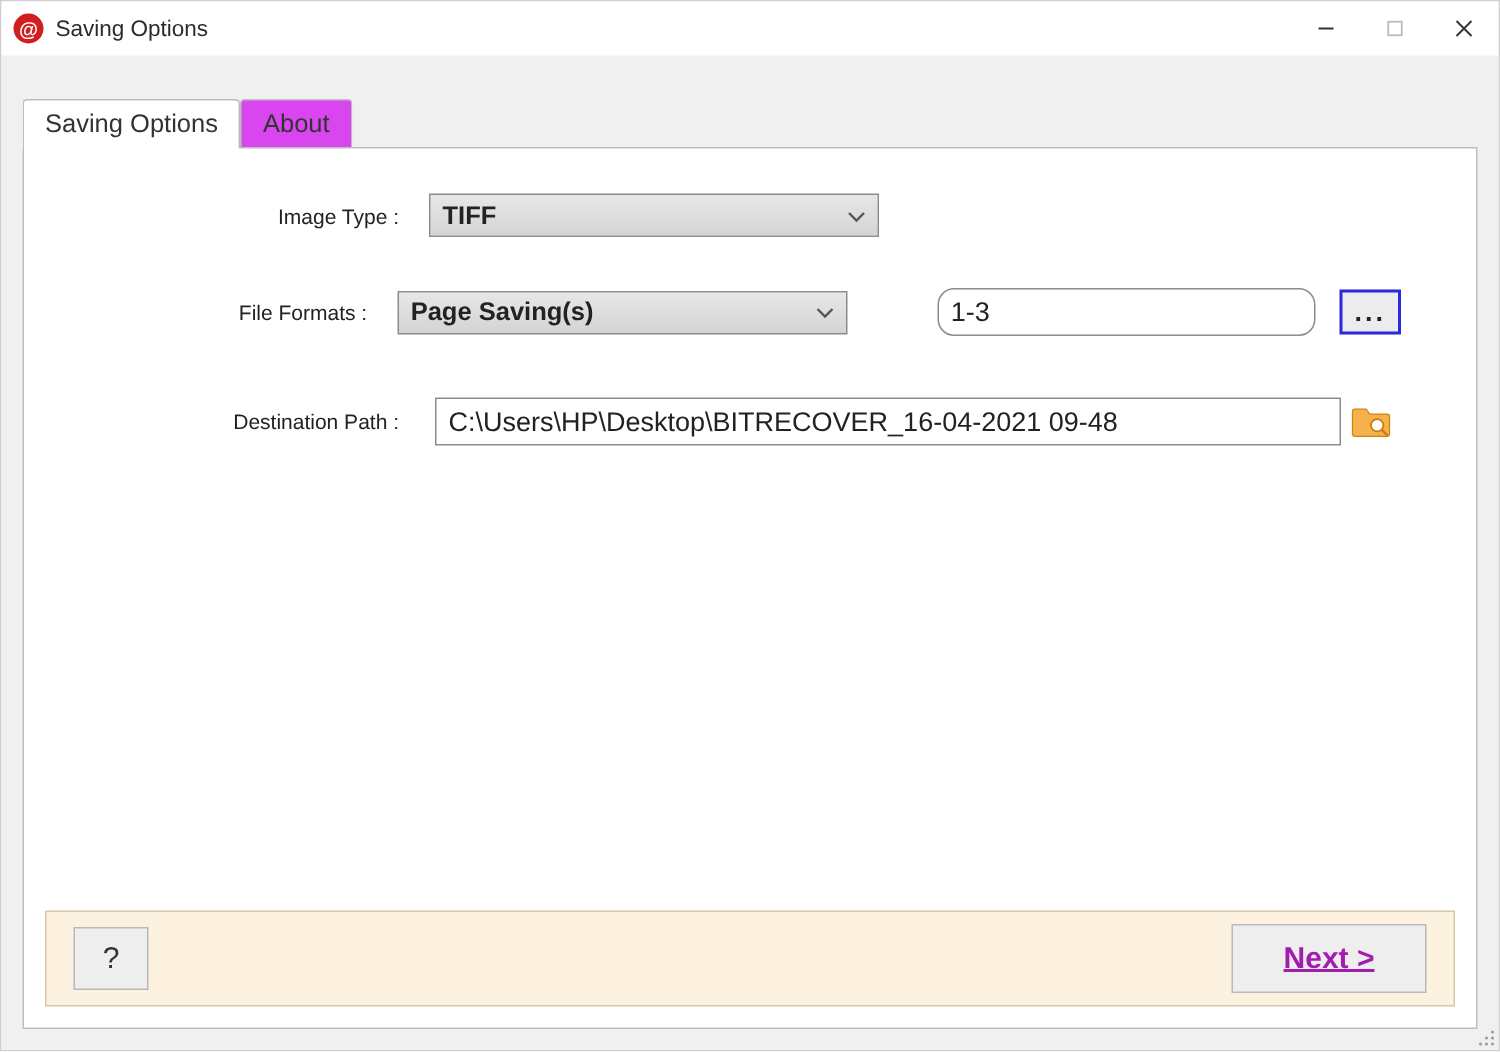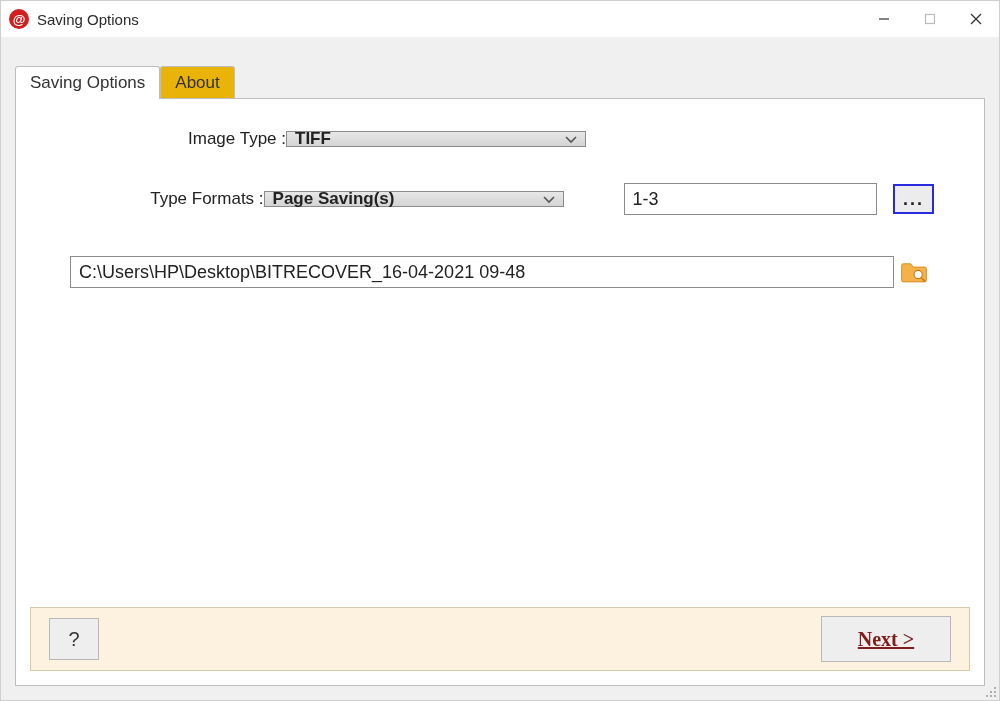--- a/index.html
+++ b/index.html
@@ -75,21 +75,21 @@
     background: #f0f0f0;
     border-top-left-radius: 3px;
     border-top-right-radius: 3px;
     position: relative;
   }
   .tab.active {
     background: #ffffff;
     z-index: 2;
   }
   .tab.inactive {
-    background: #eab308;
+    background: #d946ef;
   }
   .tabpanel {
     background: #ffffff;
     border: 1px solid #bdbdbd;
     position: absolute;
     top: 31px; left: 0; right: 0; bottom: 0;
   }
   
   .tab.active::after {
     content: "";
@@ -104,26 +104,26 @@
     padding: 0 50px;
   }
   .row {
     display: flex;
     align-items: center;
     margin-bottom: 34px;
   }
   .row .label {
     width: 220px;
     text-align: right;
-    font-size: 17px;
-    color: #222;
-    padding-right: 0;
+    font-size: 14px;
+    color: #222;
+    padding-right: 20px;
   }
   .combo {
-    height: 16px;
+    height: 29px;
     min-width: 300px;
     border: 1px solid #8c8c8c;
     background: linear-gradient(#e7e7e7, #d4d4d4);
     display: flex; align-items: center;
     padding: 0 8px;
     font-size: 17px;
     font-weight: 700;
     color: #222;
     position: relative;
   }
@@ -133,21 +133,21 @@
   }
   .textinput {
     height: 32px;
     border: 1px solid #8c8c8c;
     background: #ffffff;
     padding: 0 8px;
     font-size: 18px;
     color: #222;
     outline: none;
   }
-  .range-input { width: 280px; margin-left: 60px; }
+  .range-input { width: 280px; margin-left: 60px; border-radius: 11px; }
   .ellipsis-btn {
     width: 44px; height: 30px;
     margin-left: 16px;
     border: 2px solid #2a2ae0;
     background: #ececec;
     font-weight: 700;
     font-size: 18px;
     letter-spacing: 2px;
     display: flex; align-items: center; justify-content: center;
     color: #222;
@@ -203,25 +203,24 @@
     color: #333;
     display: flex; align-items: center; justify-content: center;
   }
   .footer .spacer { flex: 1; }
   .next-btn {
     min-width: 130px; height: 46px;
     border: 1px solid #b9b9b9;
     background: #eeeeee;
     font-size: 20px;
     font-weight: 700;
-    color: #7f1d1d;
+    color: #a21caf;
     text-decoration: underline;
     display: flex; align-items: center; justify-content: center;
     padding: 0 18px;
-    font-family: Liberation Serif, serif;
   }
   
   .grip {
     position: absolute;
     right: 2px; bottom: 2px;
     width: 14px; height: 14px;
     color: #999;
   }
 </style>
 </head>
@@ -269,34 +268,35 @@
               <span>TIFF</span>
               <span class="chev">
                 <svg width="12" height="8" viewBox="0 0 12 8">
                     <polyline points="1,1 6,6 11,1" fill="none" stroke="#555" stroke-width="1.6"></polyline>
                   </svg>
               </span>
             </div>
           </div>
 
           <div class="row">
-            <div class="label">Type Formats  :</div>
+            <div class="label">File Formats  :</div>
             <div class="combo" style="width:300px;">
               <span>Page Saving(s)</span>
               <span class="chev">
                 <svg width="12" height="8" viewBox="0 0 12 8">
                     <polyline points="1,1 6,6 11,1" fill="none" stroke="#555" stroke-width="1.6"></polyline>
                   </svg>
               </span>
             </div>
             <input class="textinput range-input" value="1-3" style="">
             <button class="ellipsis-btn">...</button>
           </div>
 
           <div class="row row-dest">
+            <div class="label">Destination Path  :</div>
             <input class="textinput dest-input" value="C:\Users\HP\Desktop\BITRECOVER_16-04-2021 09-48" style="">
             <button class="browse-btn">
               <svg width="34" height="28" viewBox="0 0 34 28">
                 <path d="M2 8 L2 24 Q2 26 4 26 L30 26 Q32 26 32 24 L32 10 Q32 8 30 8 L16 8 L13 4 L4 4 Q2 4 2 6 Z" fill="#f6b24a" stroke="#c98412" stroke-width="1"></path>
                 <circle cx="22" cy="17" r="5" fill="#fff" stroke="#d07a14" stroke-width="1.4"></circle>
                 <line x1="26" y1="21" x2="30" y2="25" stroke="#d07a14" stroke-width="2" stroke-linecap="round"></line>
               </svg>
             </button>
           </div>
 

